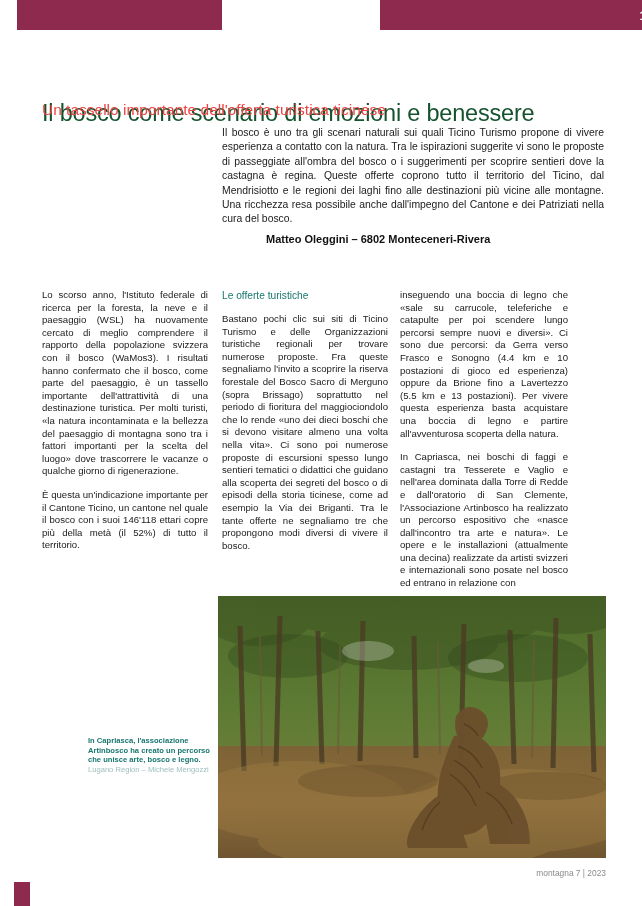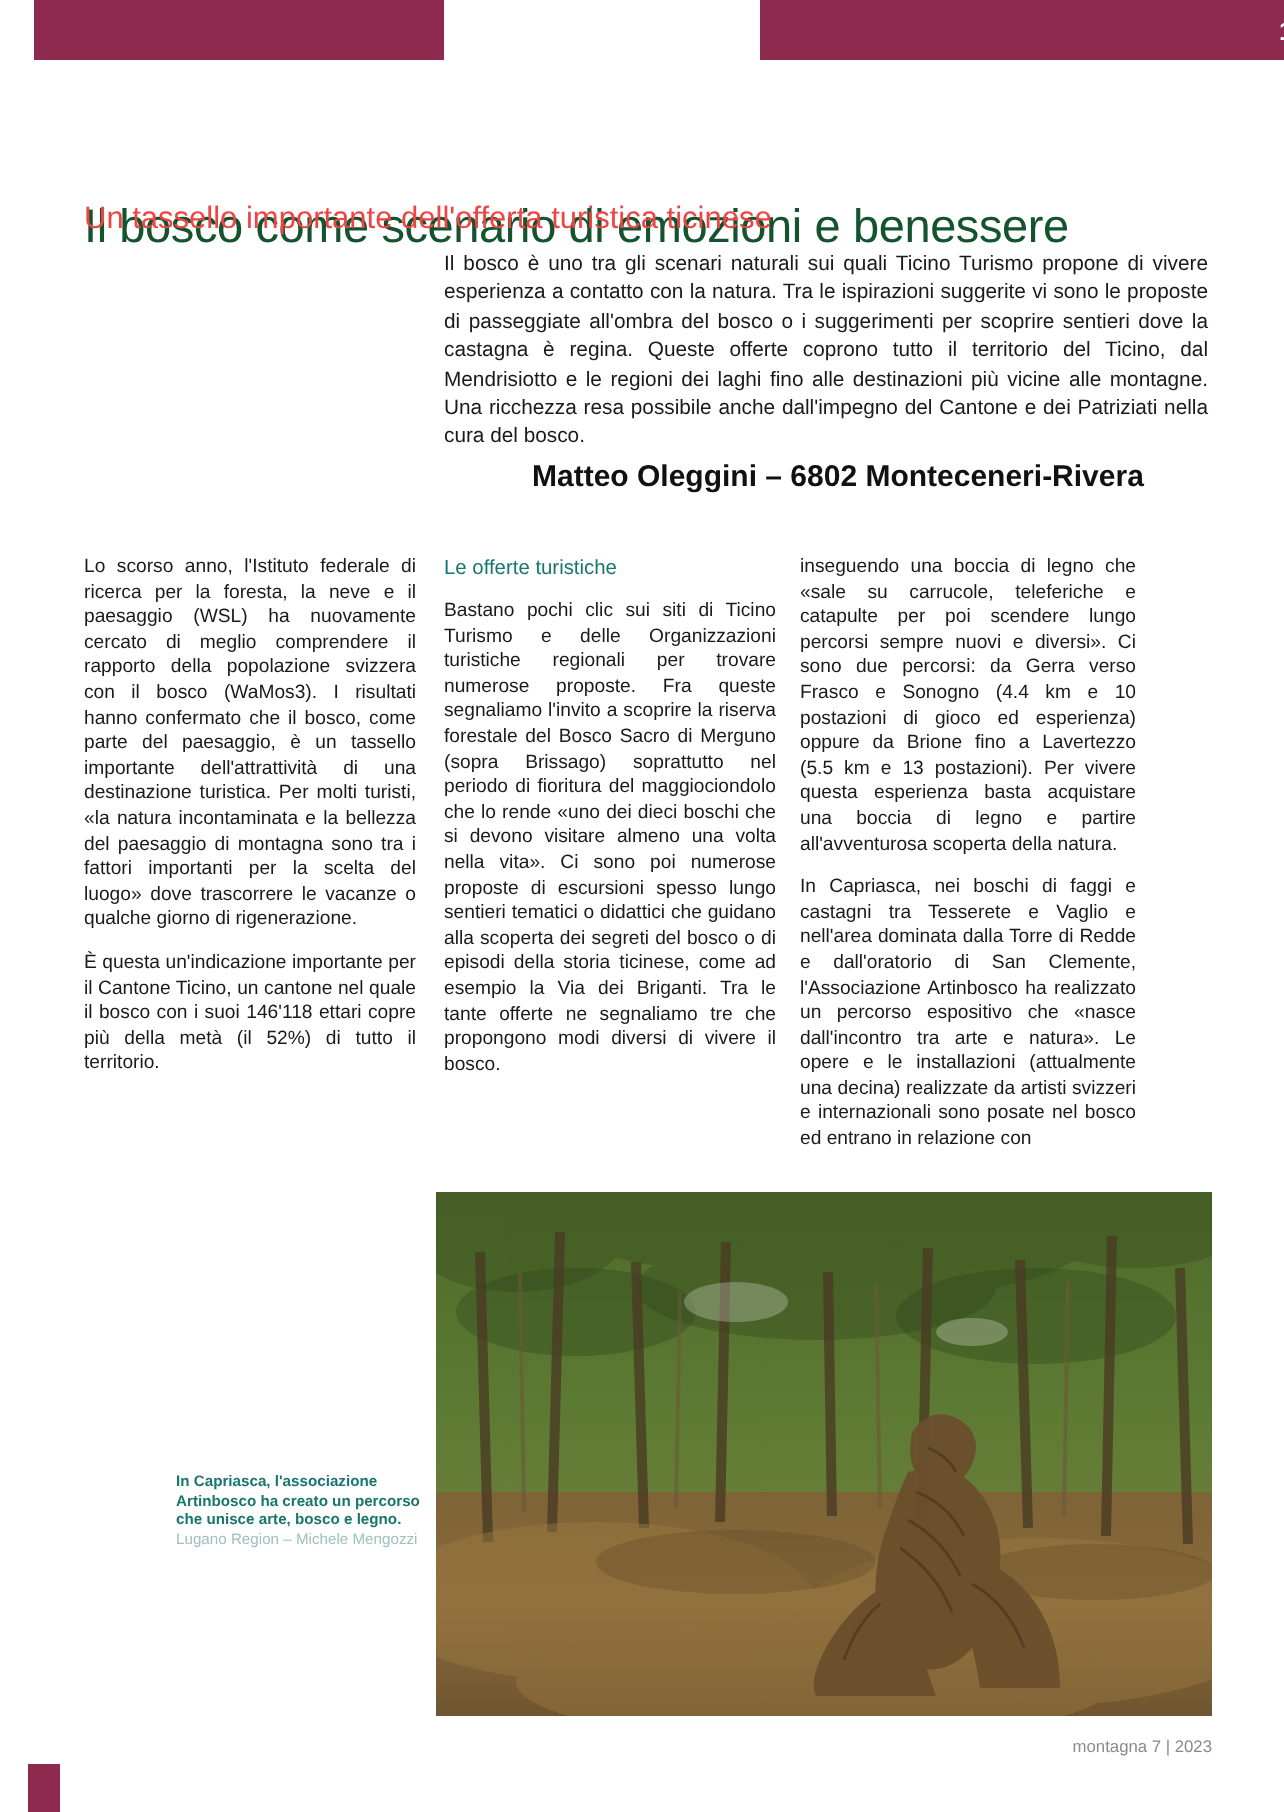--- a/index.html
+++ b/index.html
@@ -113,35 +113,35 @@
     top: 126px;
     width: 382px;
     font-size: 10.4px;
     line-height: 14.4px;
     color: #1a1a1a;
     text-align: justify;
   }
   .intro-author {
     margin-top: 5px;
     font-weight: bold;
-    font-size: 15px;
+    font-size: 11px;
     color: #111;
     padding-left: 44px;
   }
 
   
   .col {
     position: absolute;
     top: 278px;
     font-size: 9.6px;
     line-height: 12.6px;
     color: #1a1a1a;
     text-align: justify;
   }
-  .col p { margin: 0 0 9px 0; }
+  .col p { margin: 11px 0 9px 0; }
   .col1 { left: 42px;  width: 166px; }
   .col2 { left: 222px; width: 166px; }
   .col3 { left: 400px; width: 168px; }
 
   .col-head {
     color: #18766e;
     font-weight: normal;
     font-size: 10.2px;
     margin: 0 0 5px 0;
     line-height: 13px;

